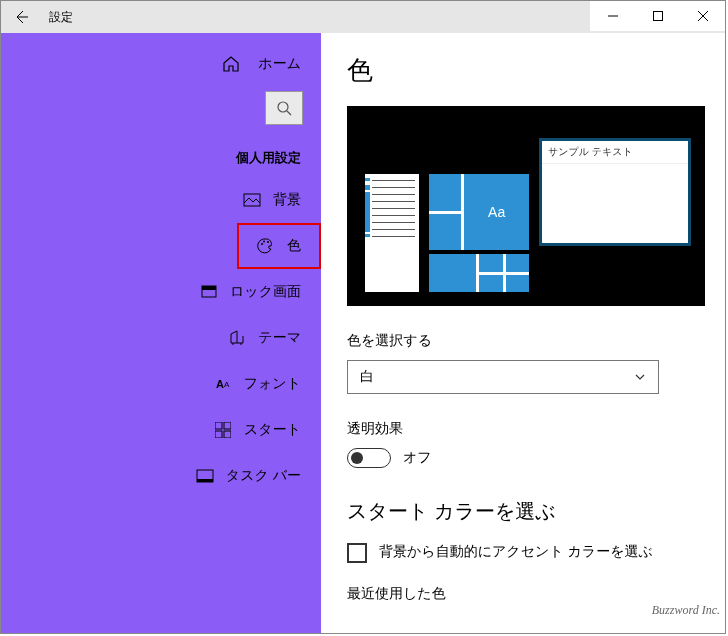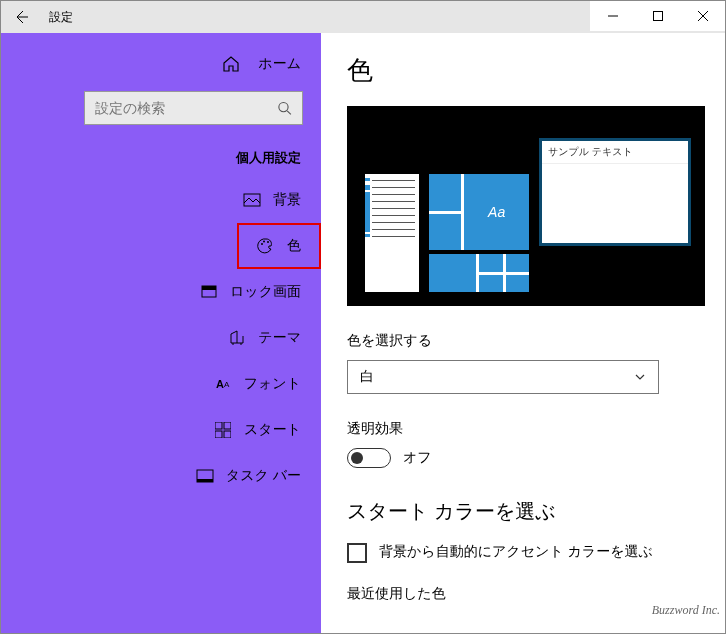--- a/index.html
+++ b/index.html
@@ -165,21 +165,20 @@
       border-bottom: 1px solid #eee;
     }
     .preview-left {
       position: absolute;
       left: 18px;
       bottom: 0;
       width: 170px;
       height: 132px;
       display: flex;
       gap: 10px;
-      font-style: italic;
     }
     .preview-doc {
       width: 54px;
       height: 118px;
       background: #fff;
       display: flex;
       flex-direction: column;
       padding-top: 2px;
     }
     .doc-line { height: 5px; margin: 2px 4px 0 0; display: flex; gap: 2px; }
@@ -316,21 +315,20 @@
       <div class="home-row">
         <span class="nav-icon">
           <svg width="18" height="18" viewBox="0 0 18 18">
               <path d="M2 8 L9 2 L16 8 L16 16 L11 16 L11 11 L7 11 L7 16 L2 16 Z" stroke="#000" fill="none" stroke-width="1.2"></path>
             </svg>
         </span>
         <span class="label">ホーム</span>
       </div>
 
       <div class="search-box">
-        <input type="text" placeholder="設定の検索" style="">
         <svg width="16" height="16" viewBox="0 0 16 16">
           <circle cx="7" cy="7" r="5" stroke="#555" fill="none" stroke-width="1.2"></circle>
           <path d="M11 11 L15 15" stroke="#555" stroke-width="1.2"></path>
         </svg>
       </div>
 
       <div class="category-title">個人用設定</div>
 
       <div class="nav-item">
         <span class="nav-icon">

